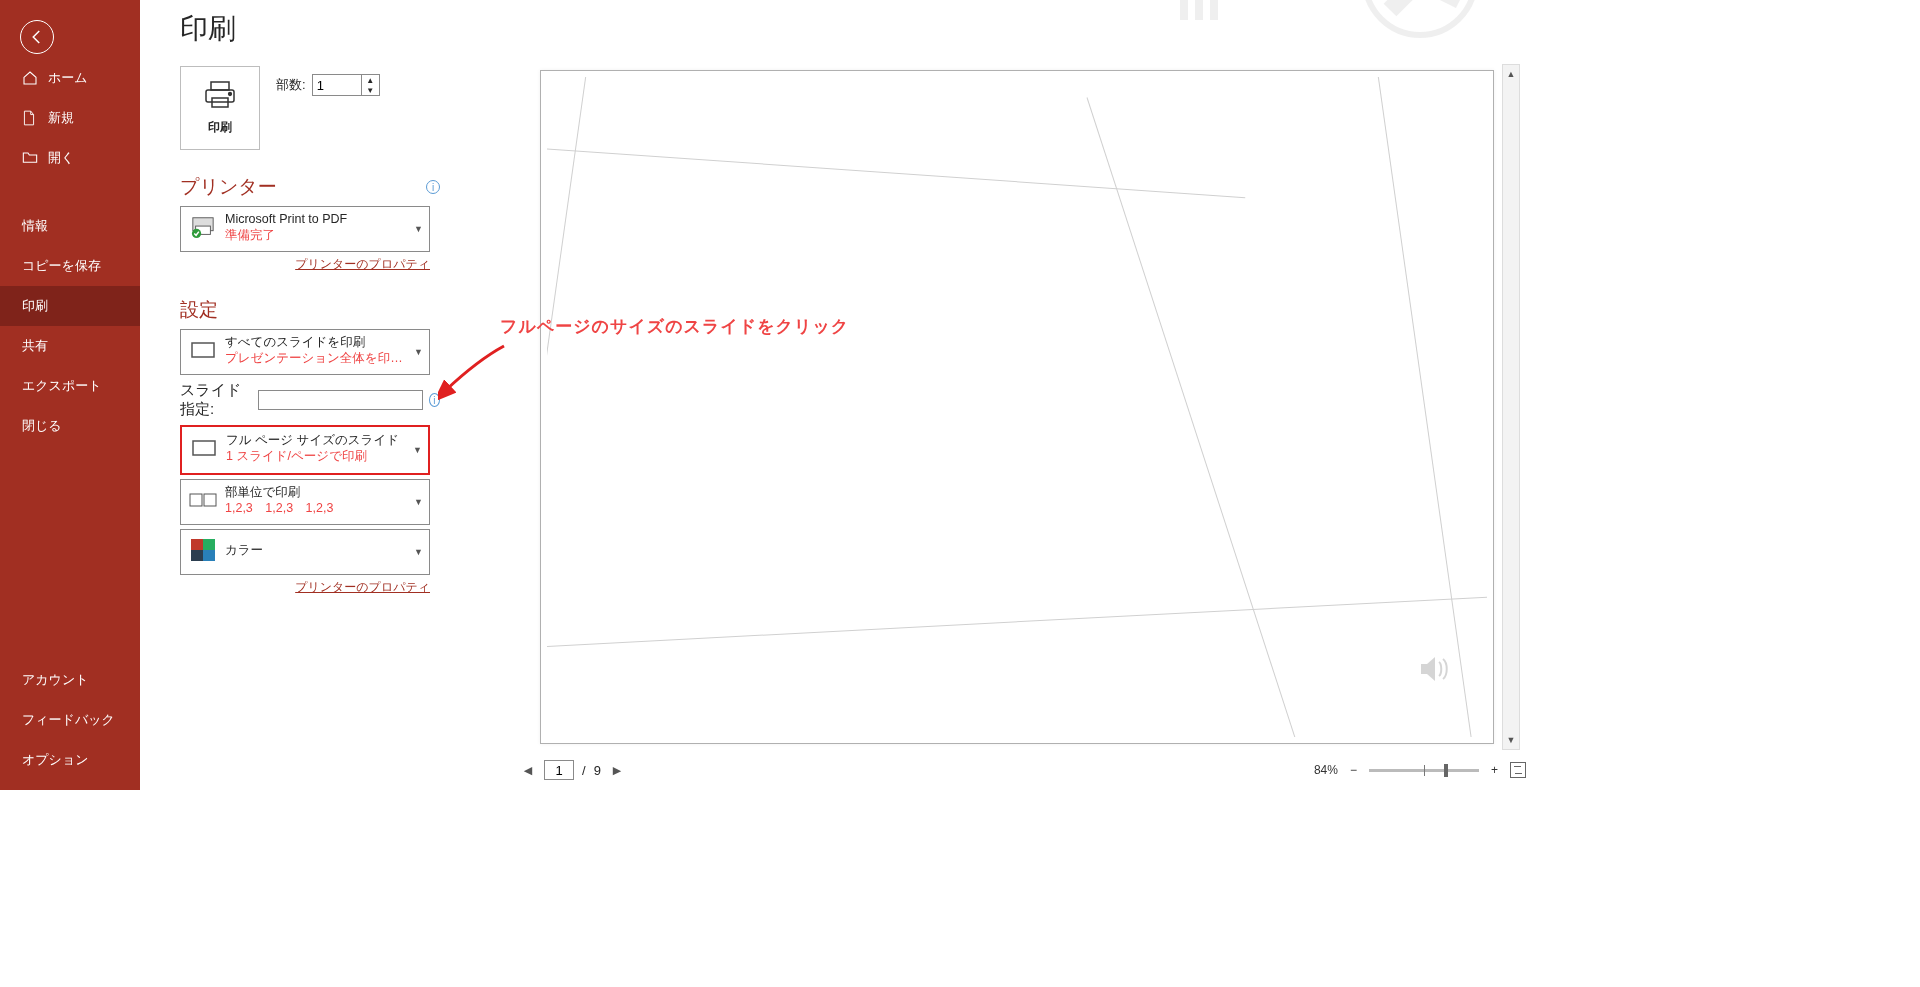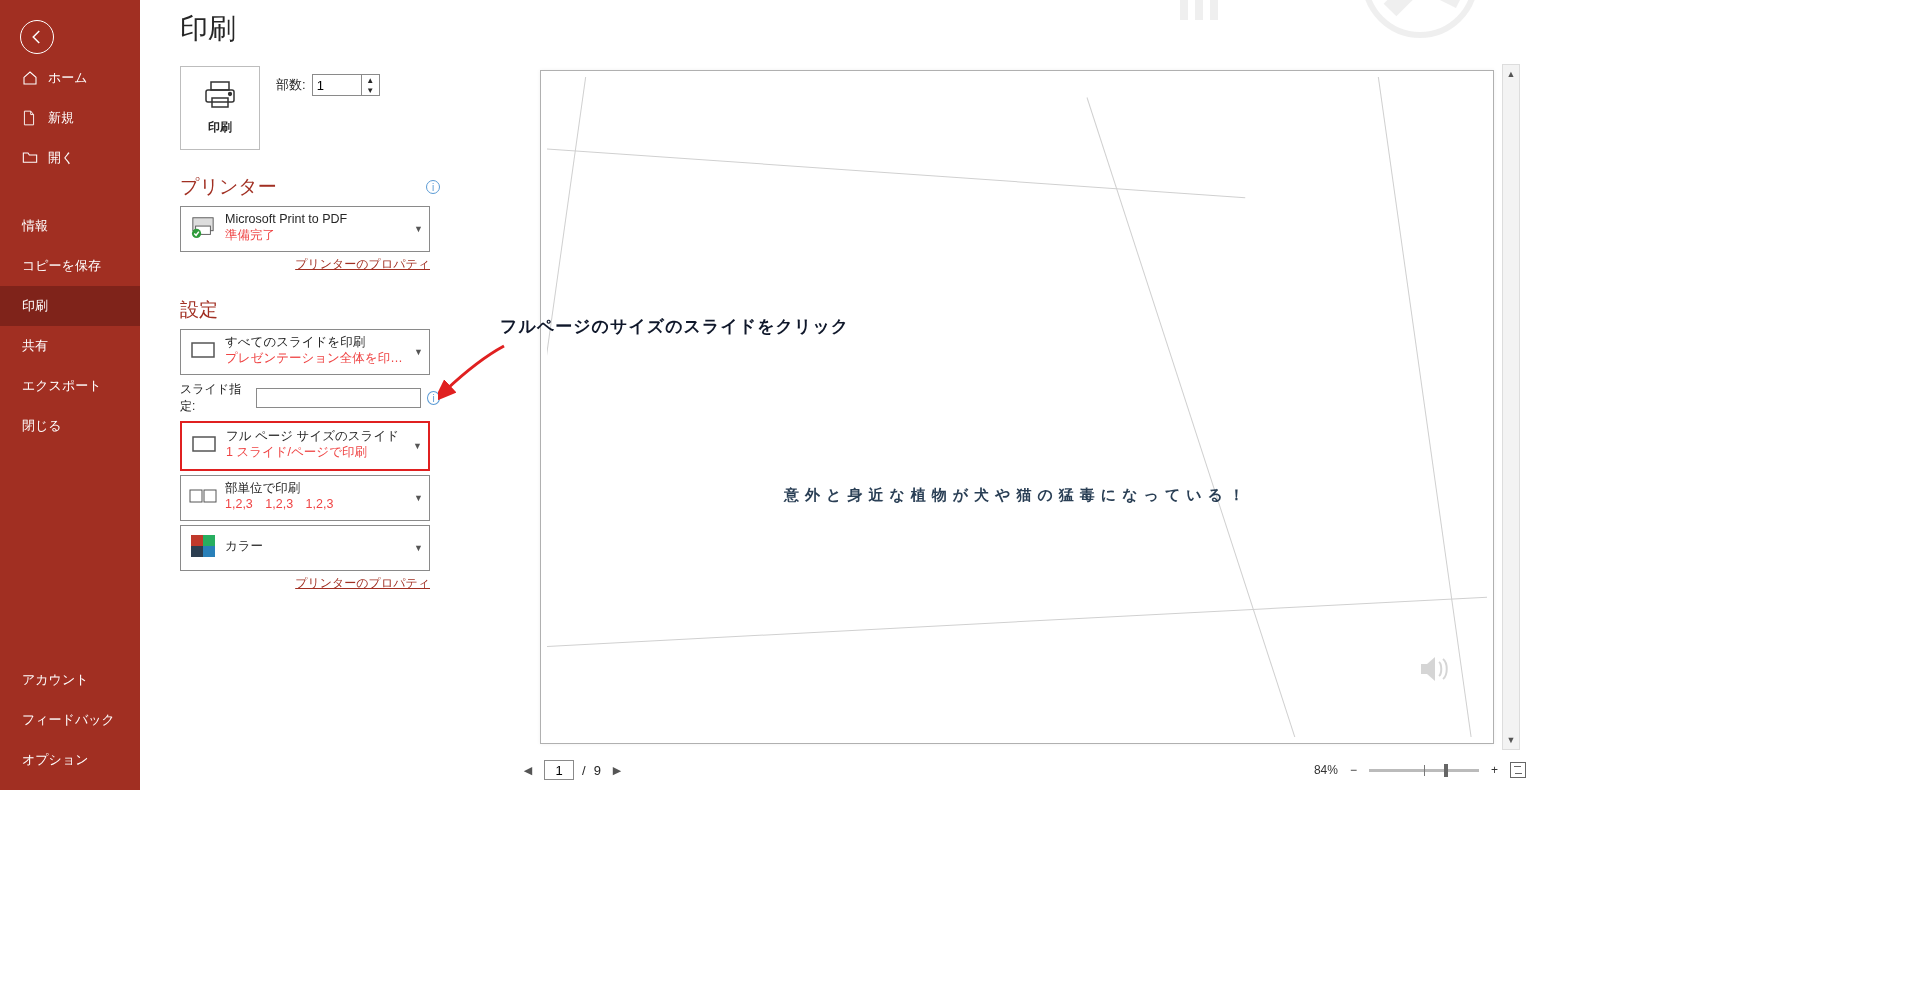--- a/index.html
+++ b/index.html
@@ -37,21 +37,21 @@
   .dd .dd-txt { font-size:12.5px; line-height:16px; overflow:hidden; }
   .dd .dd-txt .l1 { white-space:nowrap; overflow:hidden; text-overflow:ellipsis; }
   .dd .dd-txt .l2 { color:#ef4444; white-space:nowrap; overflow:hidden; text-overflow:ellipsis; }
   .dd .caret { position:absolute; right:6px; top:50%; transform:translateY(-50%); font-size:9px; color:#555; }
 
   .dd.highlight { border:2px solid #e02020; height:50px; }
 
   .link-r { display:block; text-align:right; width:250px; color:#a12f22; font-size:12px; text-decoration:underline; cursor:pointer; margin-top:2px; margin-bottom:4px; }
 
   .slide-spec { display:flex; align-items:center; gap:6px; margin:6px 0 6px 0; }
-  .slide-spec label { font-size:12px; }
+  .slide-spec label { font-size:15px; }
   .slide-spec input { flex:1; height:20px; border:1px solid #8a8a8a; padding:0 4px; font-size:12px; }
   .slide-spec .info-i { margin-left:0; }
 
   .color-sw { width:24px; height:22px; display:flex; flex-wrap:wrap; }
   .color-sw span { width:12px; height:11px; }
 
   
   .preview-wrap { position:absolute; left:520px; top:64px; right:20px; bottom:40px; }
   .scroll-v { position:absolute; right:0; top:0; width:18px; height:100%; background:#f3f3f3; border:1px solid #ddd; }
   .scroll-v .up,.scroll-v .dn{ height:18px; display:flex;align-items:center;justify-content:center;font-size:9px;cursor:pointer;color:#555;}
@@ -72,21 +72,21 @@
   .zoom { position:absolute; right:14px; bottom:8px; height:24px; display:flex; align-items:center; gap:8px; font-size:12px; color:#333; }
   .zoom .trk { width:110px; height:3px; background:#bbb; position:relative; }
   .zoom .trk .tick { position:absolute; left:50%; top:-4px; width:1px; height:11px; background:#777; }
   .zoom .trk .thumb { position:absolute; left:68%; top:-5px; width:4px; height:13px; background:#666; cursor:pointer; }
   .zoom .zbtn { cursor:pointer; padding:0 4px; }
   .fit { width:16px; height:16px; border:1px solid #666; position:relative; cursor:pointer; }
   .fit:before,.fit:after{content:"";position:absolute;background:#666;width:7px;height:1px;}
   .fit:before{left:3px;top:3px;} .fit:after{right:3px;bottom:3px;}
 
   
-  .annot { position:absolute; left:500px; top:315px; color:#0f172a; font-size:17px; font-weight:600; letter-spacing:1px; }
+  .annot { position:absolute; left:500px; top:315px; color:#ef4444; font-size:17px; font-weight:600; letter-spacing:1px; }
   .arrow { position:absolute; left:438px; top:340px; }
 
   
   .deco { position:absolute; right:-40px; top:-60px; opacity:.13; }
 </style>
 </head>
 <body>
 
 <svg class="deco" width="520" height="160">
   <g stroke="#888" fill="none" stroke-width="6">
@@ -281,21 +281,20 @@
 </div>
 
 <div class="preview-wrap">
   <div class="page">
     <div class="page-inner">
       <div class="dline" style="left:-20px; top:70px; width:720px; transform:rotate(4deg)"></div>
       <div class="dline" style="left:40px; top:-10px; width:700px; transform:rotate(98deg)"></div>
       <div class="dline" style="left:830px; top:-10px; width:700px; transform:rotate(82deg)"></div>
       <div class="dline" style="left:-20px; top:570px; width:1020px; transform:rotate(-3deg)"></div>
       <div class="dline" style="left:540px; top:20px; width:900px; transform:rotate(72deg)"></div>
-      <div class="sub">意外と身近な植物が犬や猫の猛毒になっている！</div>
       <span class="spk">
         <svg width="36" height="30" viewBox="0 0 36 30" fill="#999">
             <path d="M4 10h6l8-7v24l-8-7H4z"></path>
             <path d="M22 8c3 2 3 12 0 14M26 5c5 4 5 16 0 20" stroke="#999" fill="none" stroke-width="2"></path>
           </svg>
       </span>
     </div>
   </div>
   <div class="scroll-v">
     <div class="up">▲</div>

